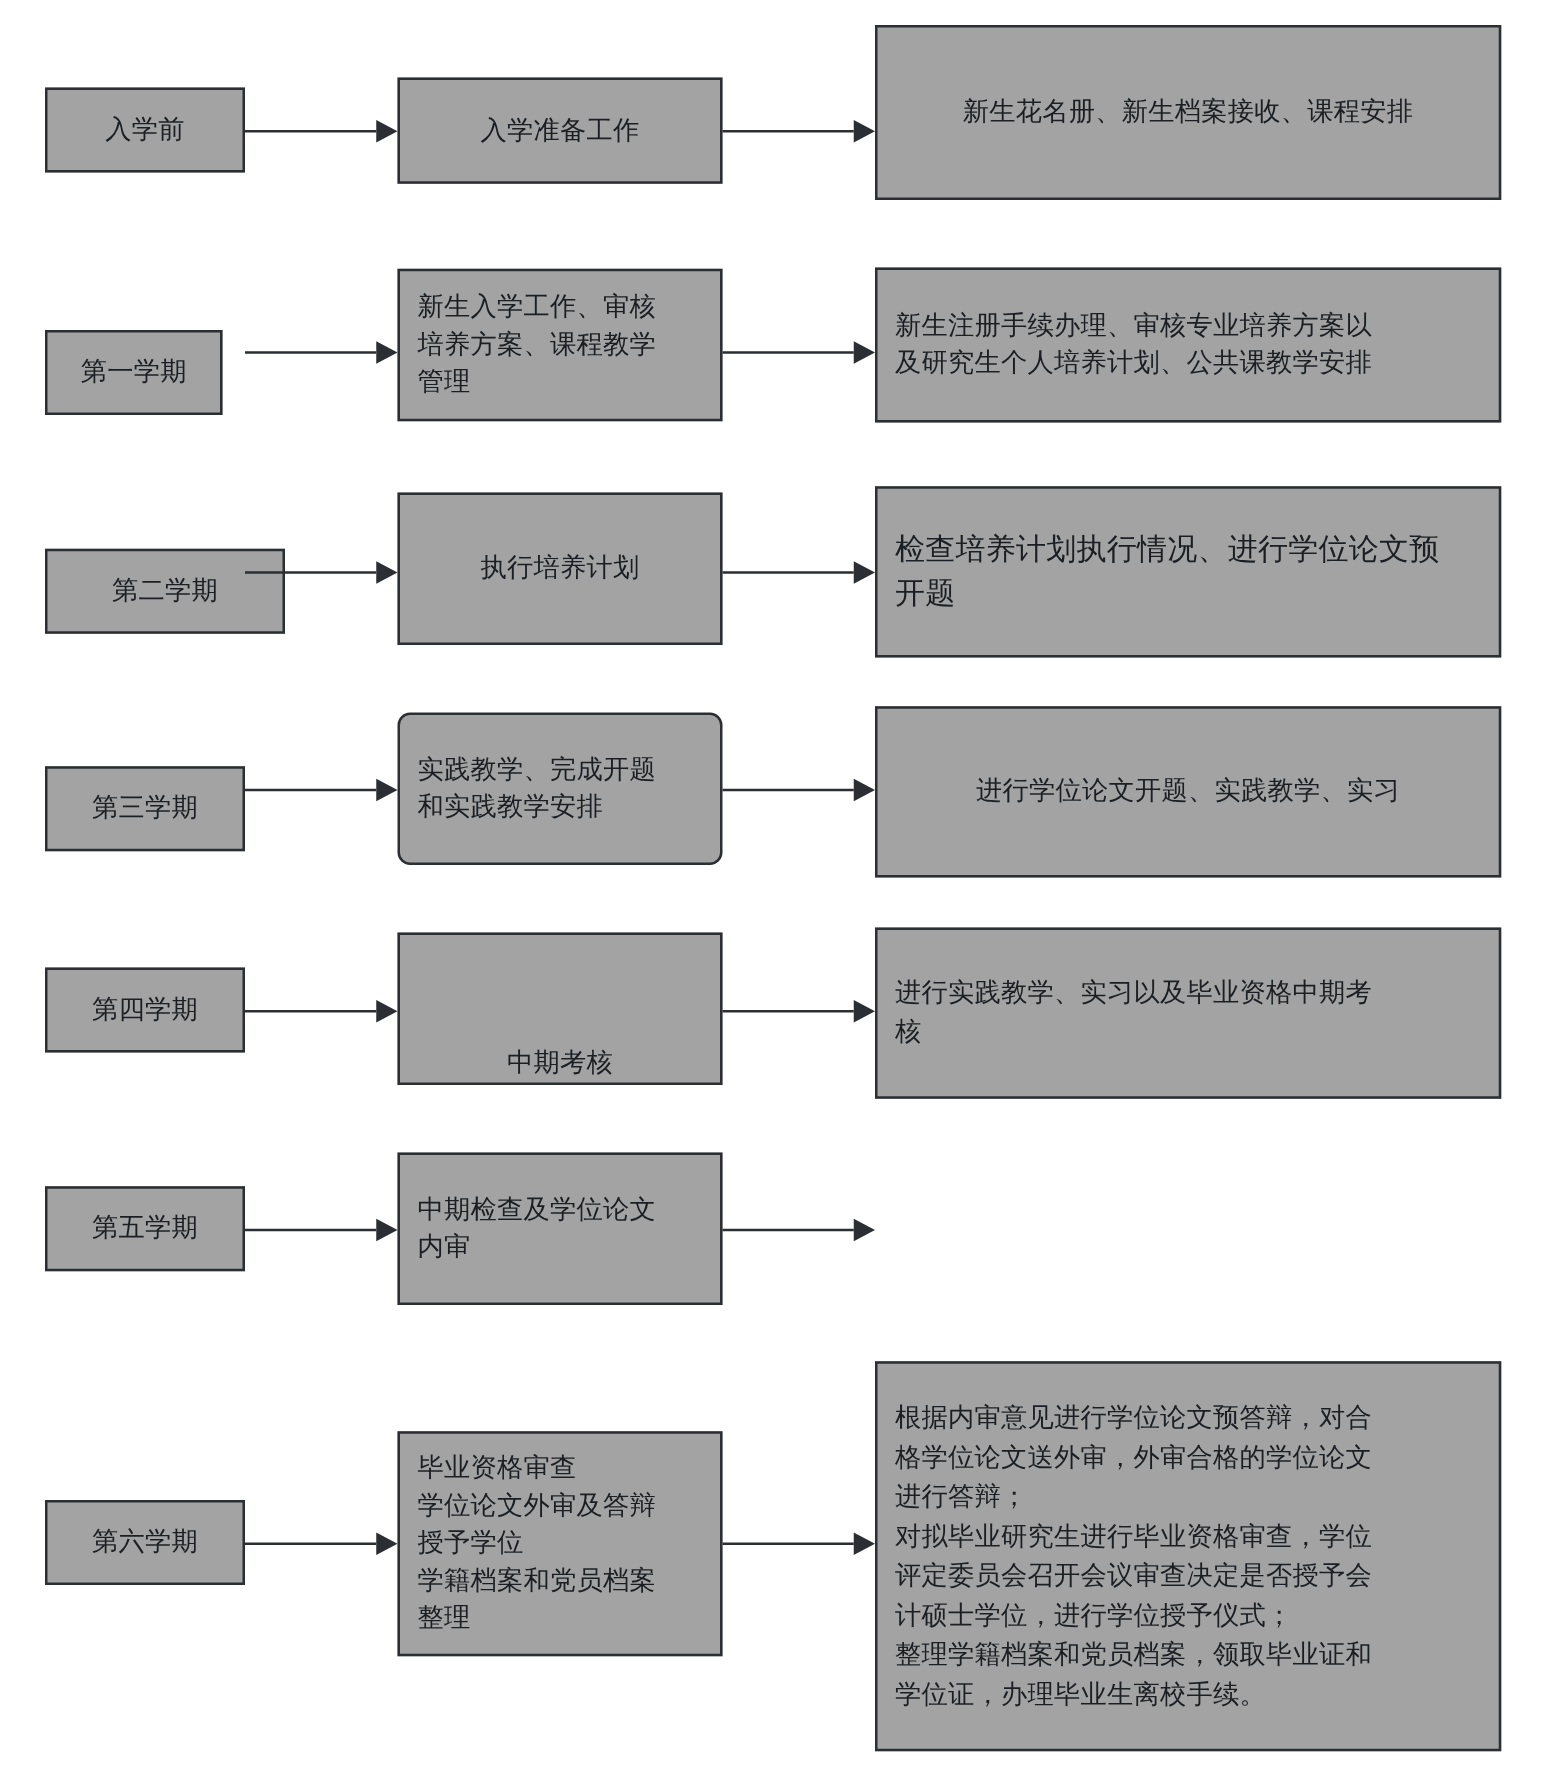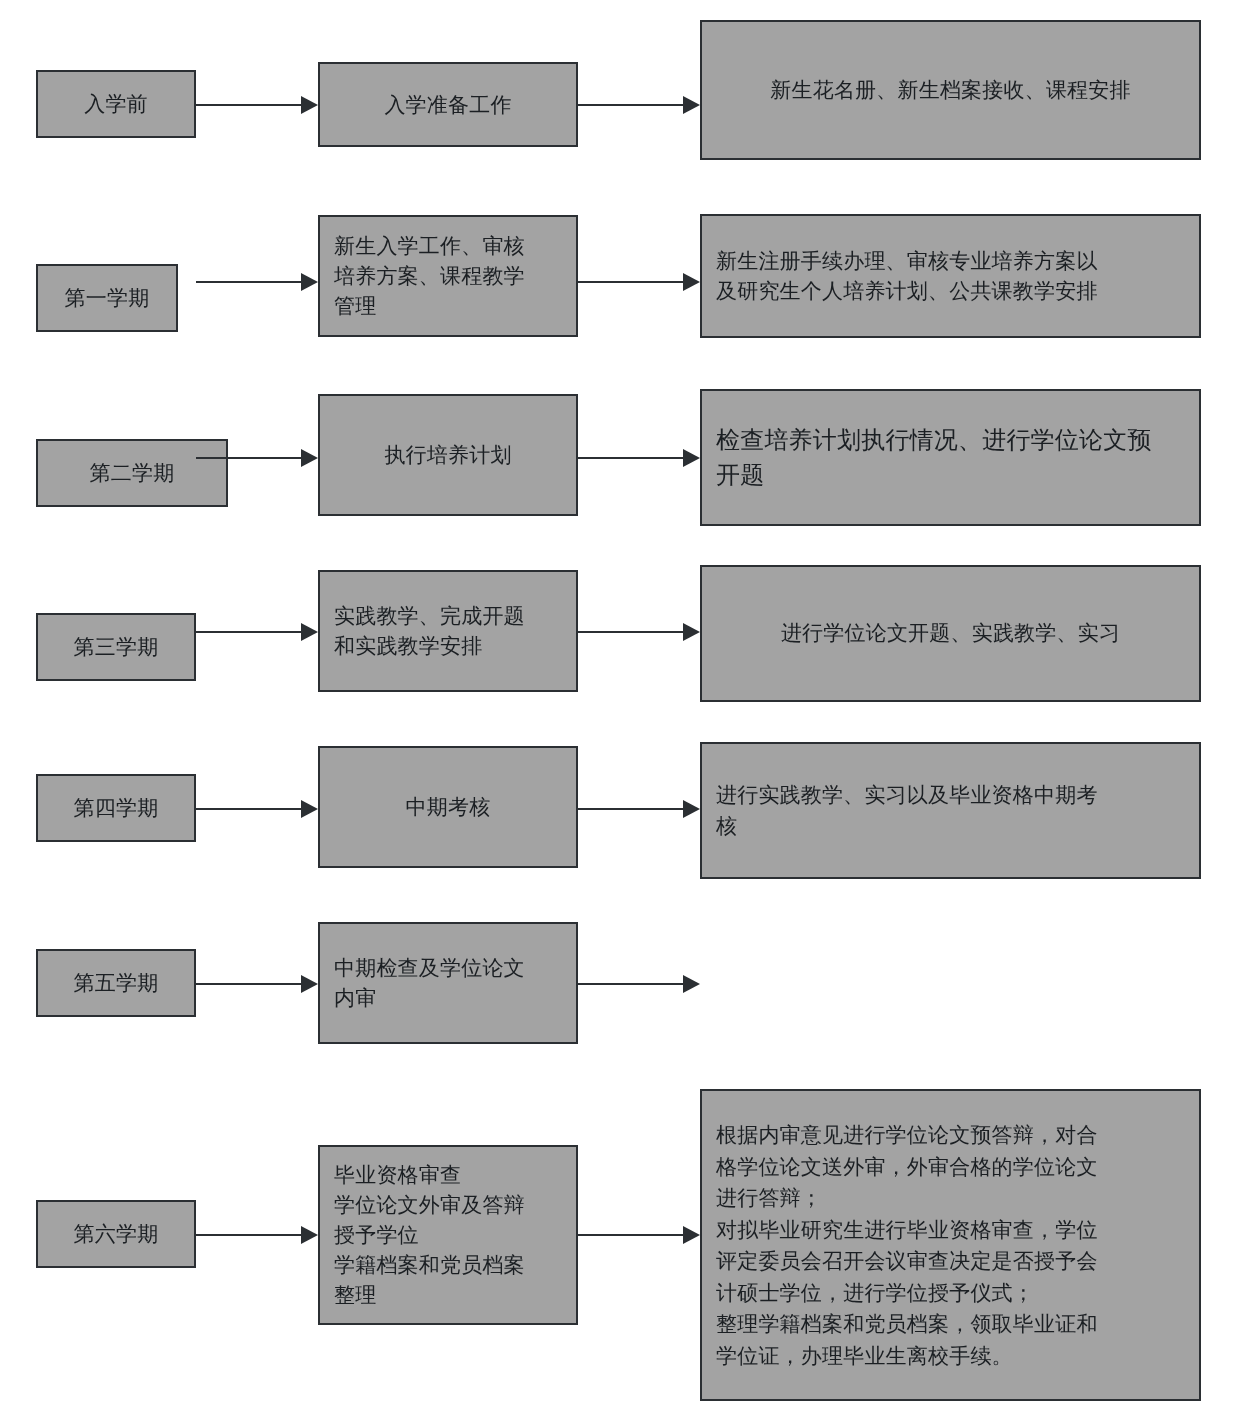--- a/index.html
+++ b/index.html
@@ -88,29 +88,29 @@
     <div class="arrowhead" style="left: 683px; top: 273px; border-left-color: rgb(43, 47, 51);"></div>
     <div class="node center" style="left: 36px; top: 423px; width: 192px; height: 68px; border-color: rgb(43, 47, 51); color: rgb(27, 31, 35); margin-top: 16px;"><span class="txt">第二学期</span></div>
     <div class="node center" style="left: 318px; top: 394px; width: 260px; height: 122px; border-color: rgb(43, 47, 51); color: rgb(27, 31, 35);"><span class="txt">执行培养计划</span></div>
     <div class="node left" style="left: 700px; top: 389px; width: 501px; height: 137px; border-color: rgb(43, 47, 51); color: rgb(27, 31, 35); font-size: 24px; line-height: 1.45;"><span class="txt">检查培养计划执行情况、进行学位论文预
 开题</span></div>
     <div class="conn" style="left: 196px; top: 457px; width: 105px; border-top-color: rgb(43, 47, 51);"></div>
     <div class="arrowhead" style="left: 301px; top: 449px; border-left-color: rgb(43, 47, 51);"></div>
     <div class="conn" style="left: 578px; top: 457px; width: 105px; border-top-color: rgb(43, 47, 51);"></div>
     <div class="arrowhead" style="left: 683px; top: 449px; border-left-color: rgb(43, 47, 51);"></div>
     <div class="node center" style="left: 36px; top: 613px; width: 160px; height: 68px; border-color: rgb(43, 47, 51); color: rgb(27, 31, 35);"><span class="txt">第三学期</span></div>
-    <div class="node left" style="left: 318px; top: 570px; width: 260px; height: 122px; border-color: rgb(43, 47, 51); color: rgb(27, 31, 35);"><span class="txt">实践教学、完成开题
+    <div class="node left" style="left: 318px; top: 570px; width: 260px; height: 122px; border-color: rgb(43, 47, 51); color: rgb(27, 31, 35); border-radius: 10px;"><span class="txt">实践教学、完成开题
 和实践教学安排</span></div>
     <div class="node center" style="left: 700px; top: 565px; width: 501px; height: 137px; border-color: rgb(43, 47, 51); color: rgb(27, 31, 35); font-size: 21px; line-height: 1.45;"><span class="txt">进行学位论文开题、实践教学、实习</span></div>
     <div class="conn" style="left: 196px; top: 631px; width: 105px; border-top-color: rgb(43, 47, 51);"></div>
     <div class="arrowhead" style="left: 301px; top: 623px; border-left-color: rgb(43, 47, 51);"></div>
     <div class="conn" style="left: 578px; top: 631px; width: 105px; border-top-color: rgb(43, 47, 51);"></div>
     <div class="arrowhead" style="left: 683px; top: 623px; border-left-color: rgb(43, 47, 51);"></div>
     <div class="node center" style="left: 36px; top: 774px; width: 160px; height: 68px; border-color: rgb(43, 47, 51); color: rgb(27, 31, 35);"><span class="txt">第四学期</span></div>
-    <div class="node center" style="left: 318px; top: 746px; width: 260px; height: 122px; border-color: rgb(43, 47, 51); color: rgb(27, 31, 35);"><span class="txt">中期考核</span></div>
+    <div class="node center" style="left: 318px; top: 746px; width: 260px; height: 122px; border-color: rgb(43, 47, 51); color: rgb(27, 31, 35); align-items: flex-end;"><span class="txt">中期考核</span></div>
     <div class="node left" style="left: 700px; top: 742px; width: 501px; height: 137px; border-color: rgb(43, 47, 51); color: rgb(27, 31, 35); font-size: 21px; line-height: 1.45;"><span class="txt">进行实践教学、实习以及毕业资格中期考
 核</span></div>
     <div class="conn" style="left: 196px; top: 808px; width: 105px; border-top-color: rgb(43, 47, 51);"></div>
     <div class="arrowhead" style="left: 301px; top: 800px; border-left-color: rgb(43, 47, 51);"></div>
     <div class="conn" style="left: 578px; top: 808px; width: 105px; border-top-color: rgb(43, 47, 51);"></div>
     <div class="arrowhead" style="left: 683px; top: 800px; border-left-color: rgb(43, 47, 51);"></div>
     <div class="node center" style="left: 36px; top: 949px; width: 160px; height: 68px; border-color: rgb(43, 47, 51); color: rgb(27, 31, 35);"><span class="txt">第五学期</span></div>
     <div class="node left" style="left: 318px; top: 922px; width: 260px; height: 122px; border-color: rgb(43, 47, 51); color: rgb(27, 31, 35);"><span class="txt">中期检查及学位论文
 内审</span></div>
     <div class="conn" style="left: 196px; top: 983px; width: 105px; border-top-color: rgb(43, 47, 51);"></div>

